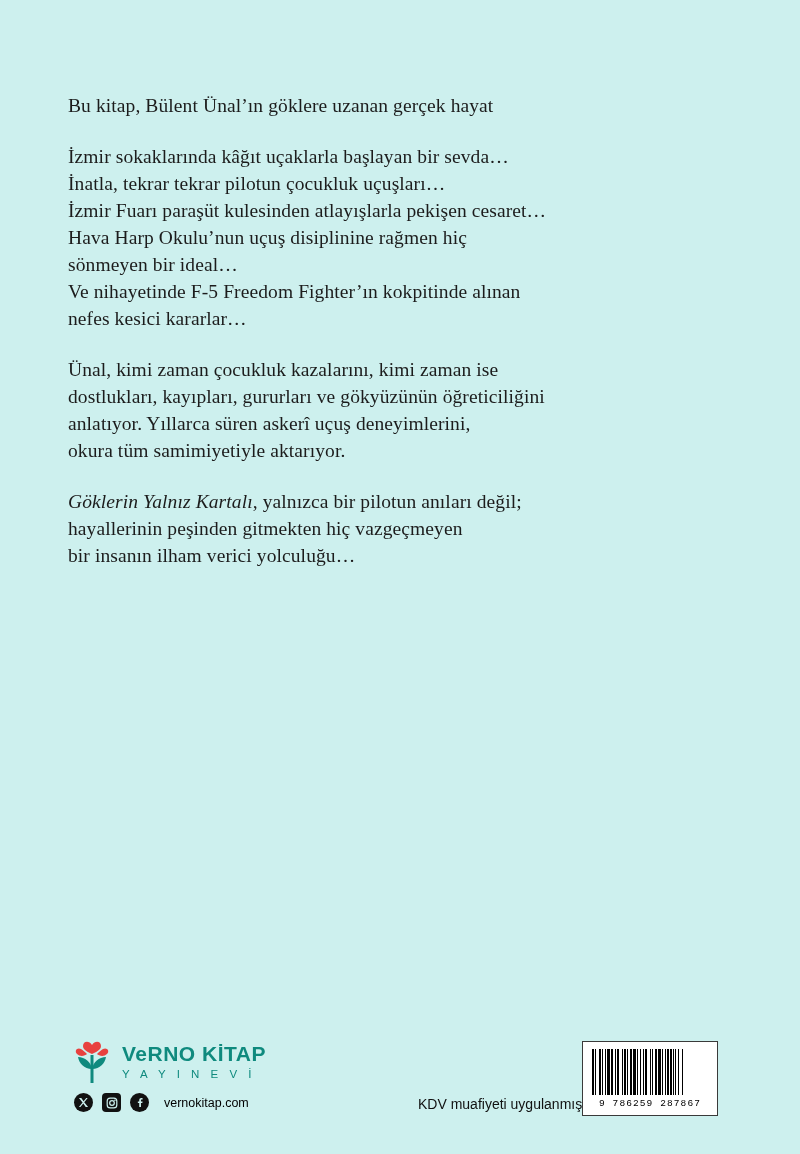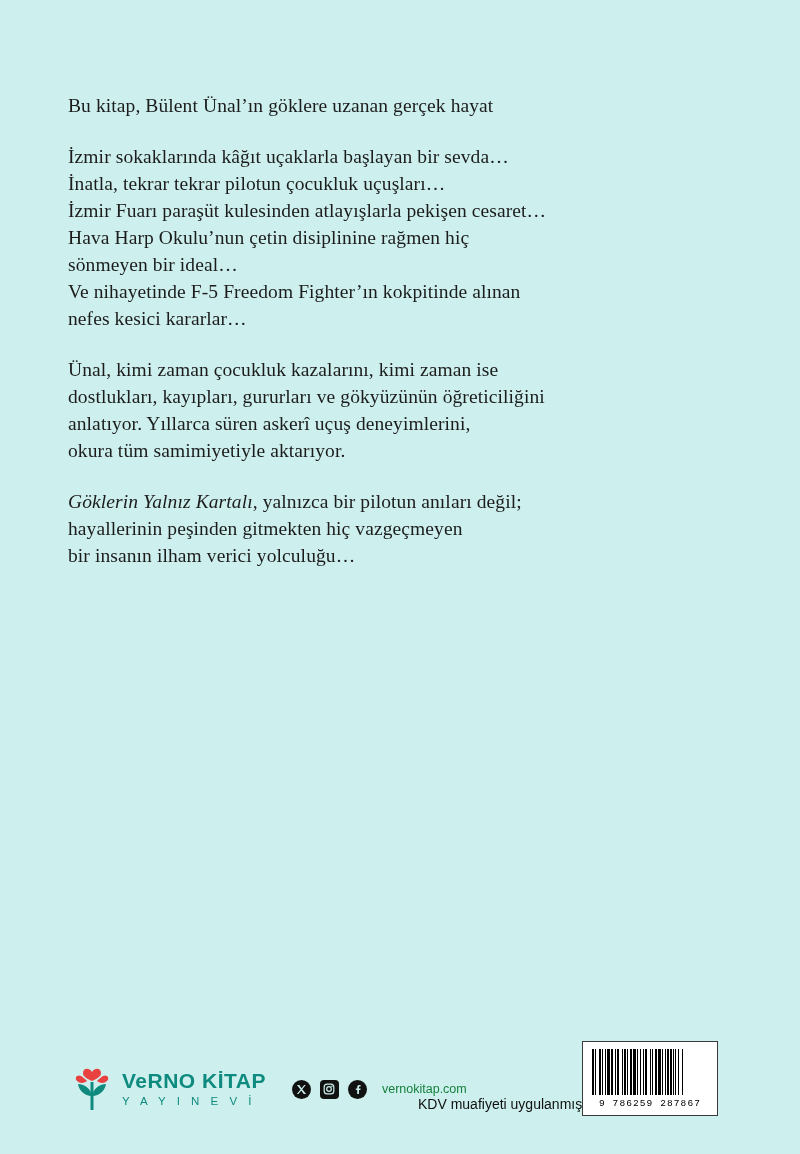--- a/index.html
+++ b/index.html
@@ -49,22 +49,22 @@
     right: 0;
     bottom: 0;
     height: 190px;
   }
 
   .publisher {
     position: absolute;
     left: 72px;
     bottom: 42px;
     display: flex;
-    flex-direction: row;
-    gap: 24px;
+    flex-direction: column;
+    gap: 8px;
   }
 
   .pub-row {
     display: flex;
     align-items: center;
     gap: 10px;
   }
 
   .logo-mark {
     width: 40px;
@@ -110,21 +110,21 @@
     justify-content: center;
     font-family: "Liberation Sans", sans-serif;
     font-size: 11px;
     font-weight: bold;
   }
   .social-icon.circle { border-radius: 50%; }
   .social-icon svg { display:block; }
   .site-url {
     font-family: "Liberation Sans", sans-serif;
     font-size: 12.5px;
-    color: #15803d;
+    color: #000000;
     margin-left: 6px;
     text-align: center;
   }
 
   .kdv-note {
     position: absolute;
     left: 418px;
     bottom: 42px;
     font-family: "Liberation Sans", sans-serif;
     font-size: 14px;
@@ -175,21 +175,21 @@
   <div class="blurb">
 
     <p class="para">
       <span class="line">Bu kitap, Bülent Ünal’ın göklere uzanan gerçek hayat</span>
     </p>
 
     <p class="para">
       <span class="line">İzmir sokaklarında kâğıt uçaklarla başlayan bir sevda…</span>
       <span class="line">İnatla, tekrar tekrar pilotun çocukluk uçuşları…</span>
       <span class="line">İzmir Fuarı paraşüt kulesinden atlayışlarla pekişen cesaret…</span>
-      <span class="line">Hava Harp Okulu’nun çetin disiplinine rağmen hiç</span>
+      <span class="line">Hava Harp Okulu’nun uçuş disiplinine rağmen hiç</span>
       <span class="line">sönmeyen bir ideal…</span>
       <span class="line">Ve nihayetinde F-5 Freedom Fighter’ın kokpitinde alınan</span>
       <span class="line">nefes kesici kararlar…</span>
     </p>
 
     <p class="para">
       <span class="line">Ünal, kimi zaman çocukluk kazalarını, kimi zaman ise</span>
       <span class="line">dostlukları, kayıpları, gururları ve gökyüzünün öğreticiliğini</span>
       <span class="line">anlatıyor. Yıllarca süren askerî uçuş deneyimlerini,</span>
       <span class="line">okura tüm samimiyetiyle aktarıyor.</span>

